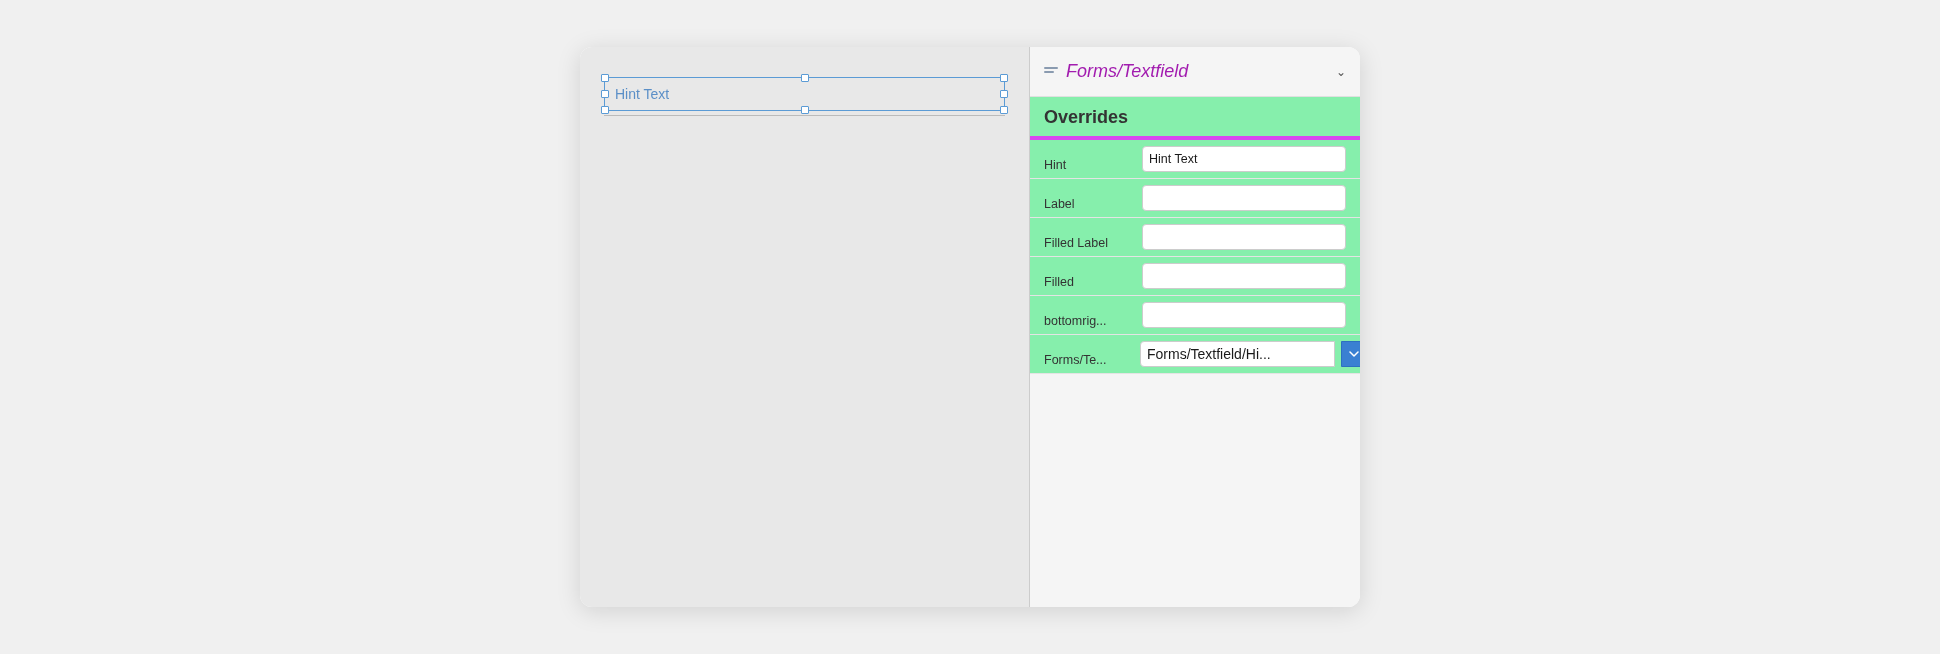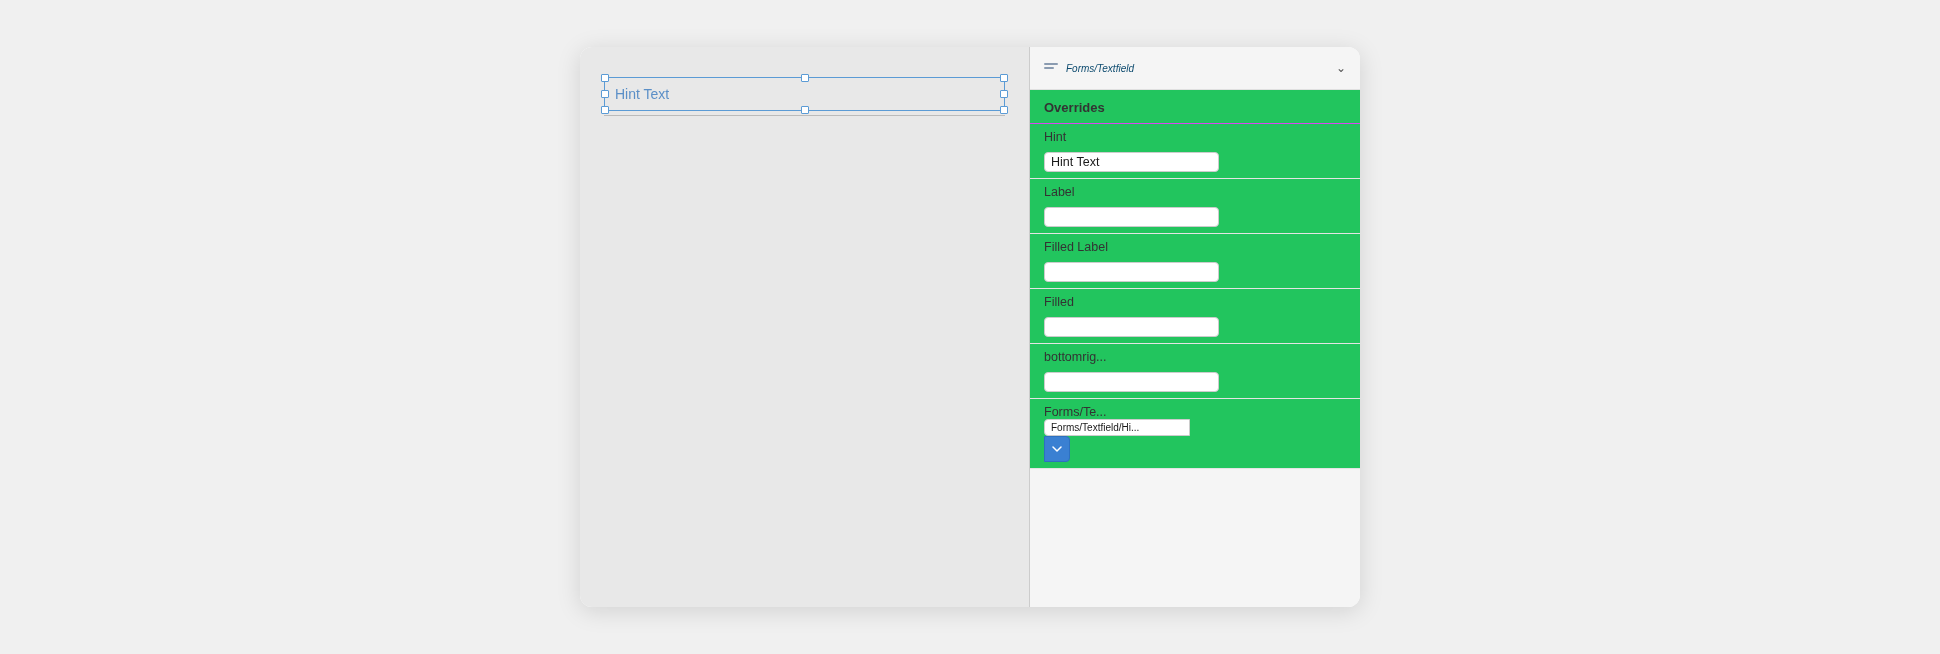--- a/index.html
+++ b/index.html
@@ -116,54 +116,53 @@
       display: block;
       height: 2px;
       background: #8a9bb0;
       border-radius: 1px;
     }
     .panel-header-icon span:first-child { width: 14px; }
     .panel-header-icon span:last-child { width: 10px; }
 
     .panel-title {
       flex: 1;
-      font-size: 10px;
+      font-size: 18px;
       font-style: italic;
       font-weight: 500;
-      color: #0c4a6e;
+      color: #a21caf;
     }
 
     .panel-chevron {
       font-size: 12px;
       color: #555;
       cursor: pointer;
     }
 
     .overrides-label {
-      font-size: 13px;
+      font-size: 18px;
       font-weight: 600;
       color: #333;
       padding: 10px 14px 8px 14px;
-      background: #22c55e;
-      border-bottom: 1px solid #d946ef;
+      background: #86efac;
+      border-bottom: 4px solid #d946ef;
     }
 
     .overrides-list {
       flex: 1;
       overflow-y: auto;
     }
 
     .override-row {
       display: flex;
-      align-items: flex-start;
+      align-items: flex-end;
       padding: 6px 14px;
       border-bottom: 1px solid #e4e4e4;
       gap: 8px;
-      background: #22c55e;
-      flex-direction: column;
+      background: #86efac;
     }
 
     .override-label {
       font-size: 12.5px;
       color: #333;
       width: 90px;
       flex-shrink: 0;
       white-space: nowrap;
       overflow: hidden;
       text-overflow: ellipsis;
@@ -176,31 +175,31 @@
       border-radius: 4px;
       background: #ffffff;
       padding: 2px 6px;
       font-size: 12.5px;
       color: #1a1a1a;
       outline: none;
     }
 
     
     .override-row.dropdown-row {
-      gap: 0;
+      gap: 6px;
     }
 
     .override-input-dropdown {
       flex: 1;
       height: 26px;
       border: 1px solid #cccccc;
       border-radius: 4px 0 0 4px;
       background: #ffffff;
       padding: 2px 6px;
-      font-size: 10px;
+      font-size: 14px;
       color: #1a1a1a;
       outline: none;
     }
 
     .dropdown-btn {
       height: 26px;
       width: 26px;
       background: #3a80d2;
       border: 1px solid #2d70c0;
       border-radius: 0 4px 4px 0;

